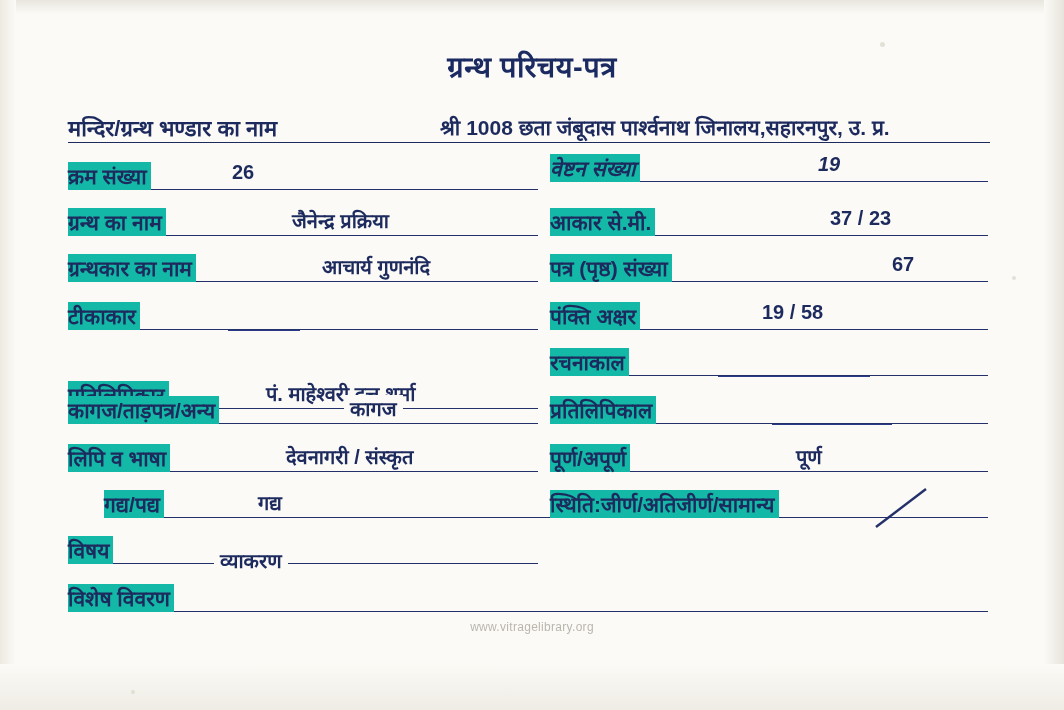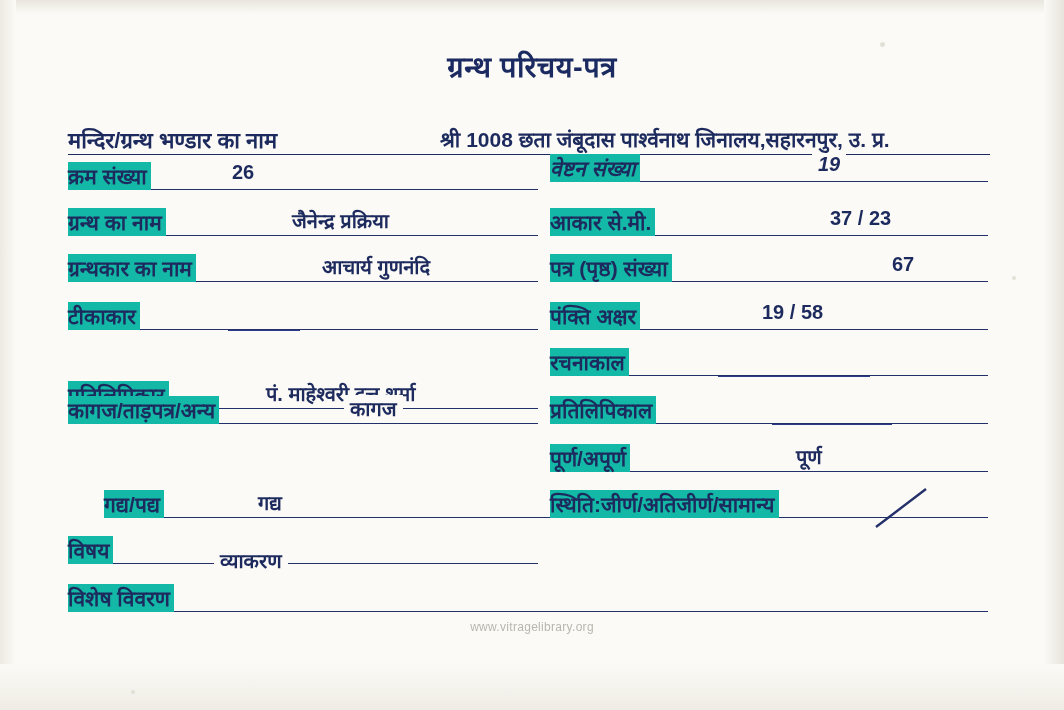--- a/index.html
+++ b/index.html
@@ -58,21 +58,20 @@
     letter-spacing: .5px;
     color: #1b2a60;
   }
 
   
   #header-row {
     position: absolute;
     left: 68px; top: 112px;
     width: 940px;
     height: 32px;
-    margin-top: 12px;
   }
   #header-label {
     position: absolute;
     left: 0; top: 0;
     font-size: 22px;
     font-weight: bold;
     white-space: nowrap;
   }
   #header-value {
     position: absolute;
@@ -197,20 +196,25 @@
     <span class="fld-value" style="left:192px;">पं. माहेश्वरी दत्त शर्मा</span>
     <div class="fld-rule" style="width:470px;"></div>
   </div>
 
   <div class="row col-left" style="top:394px;">
     <span class="fld-label">कागज/ताड़पत्र/अन्य</span>
     <span class="fld-value" style="left:276px;">कागज</span>
     <div class="fld-rule" style="width:470px;"></div>
   </div>
 
+  <div class="row col-left" style="top:442px;">
+    <span class="fld-label">लिपि व भाषा</span>
+    <span class="fld-value" style="left:212px;">देवनागरी / संस्कृत</span>
+    <div class="fld-rule" style="width:470px;"></div>
+  </div>
 
   <div class="row col-left" style="top:488px;margin-left:36px;">
     <span class="fld-label">गद्य/पद्य</span>
     <span class="fld-value" style="left:148px;">गद्य</span>
     <div class="fld-rule" style="width:470px;"></div>
   </div>
 
   <div class="row col-left" style="top:534px;">
     <span class="fld-label">विषय</span>
     <span class="fld-value" style="left:146px;margin-top:12px;">व्याकरण</span>

